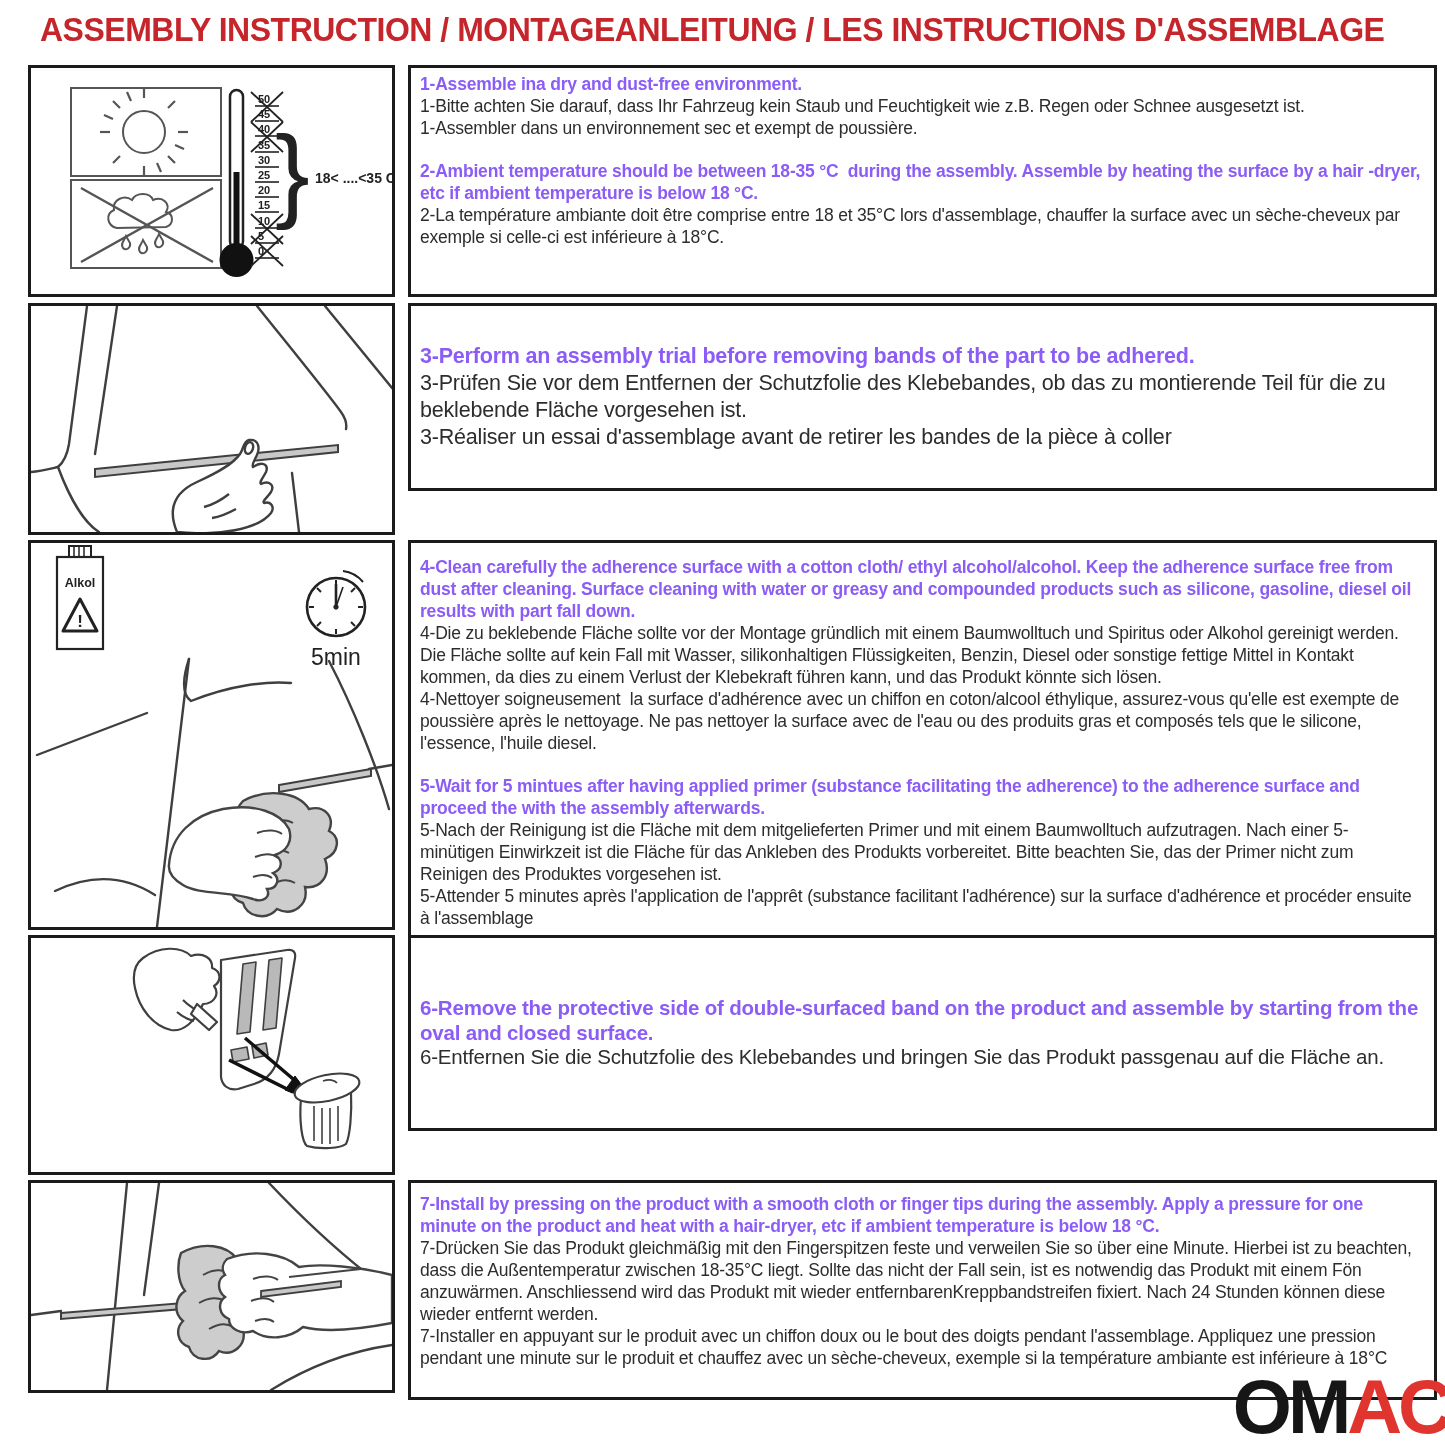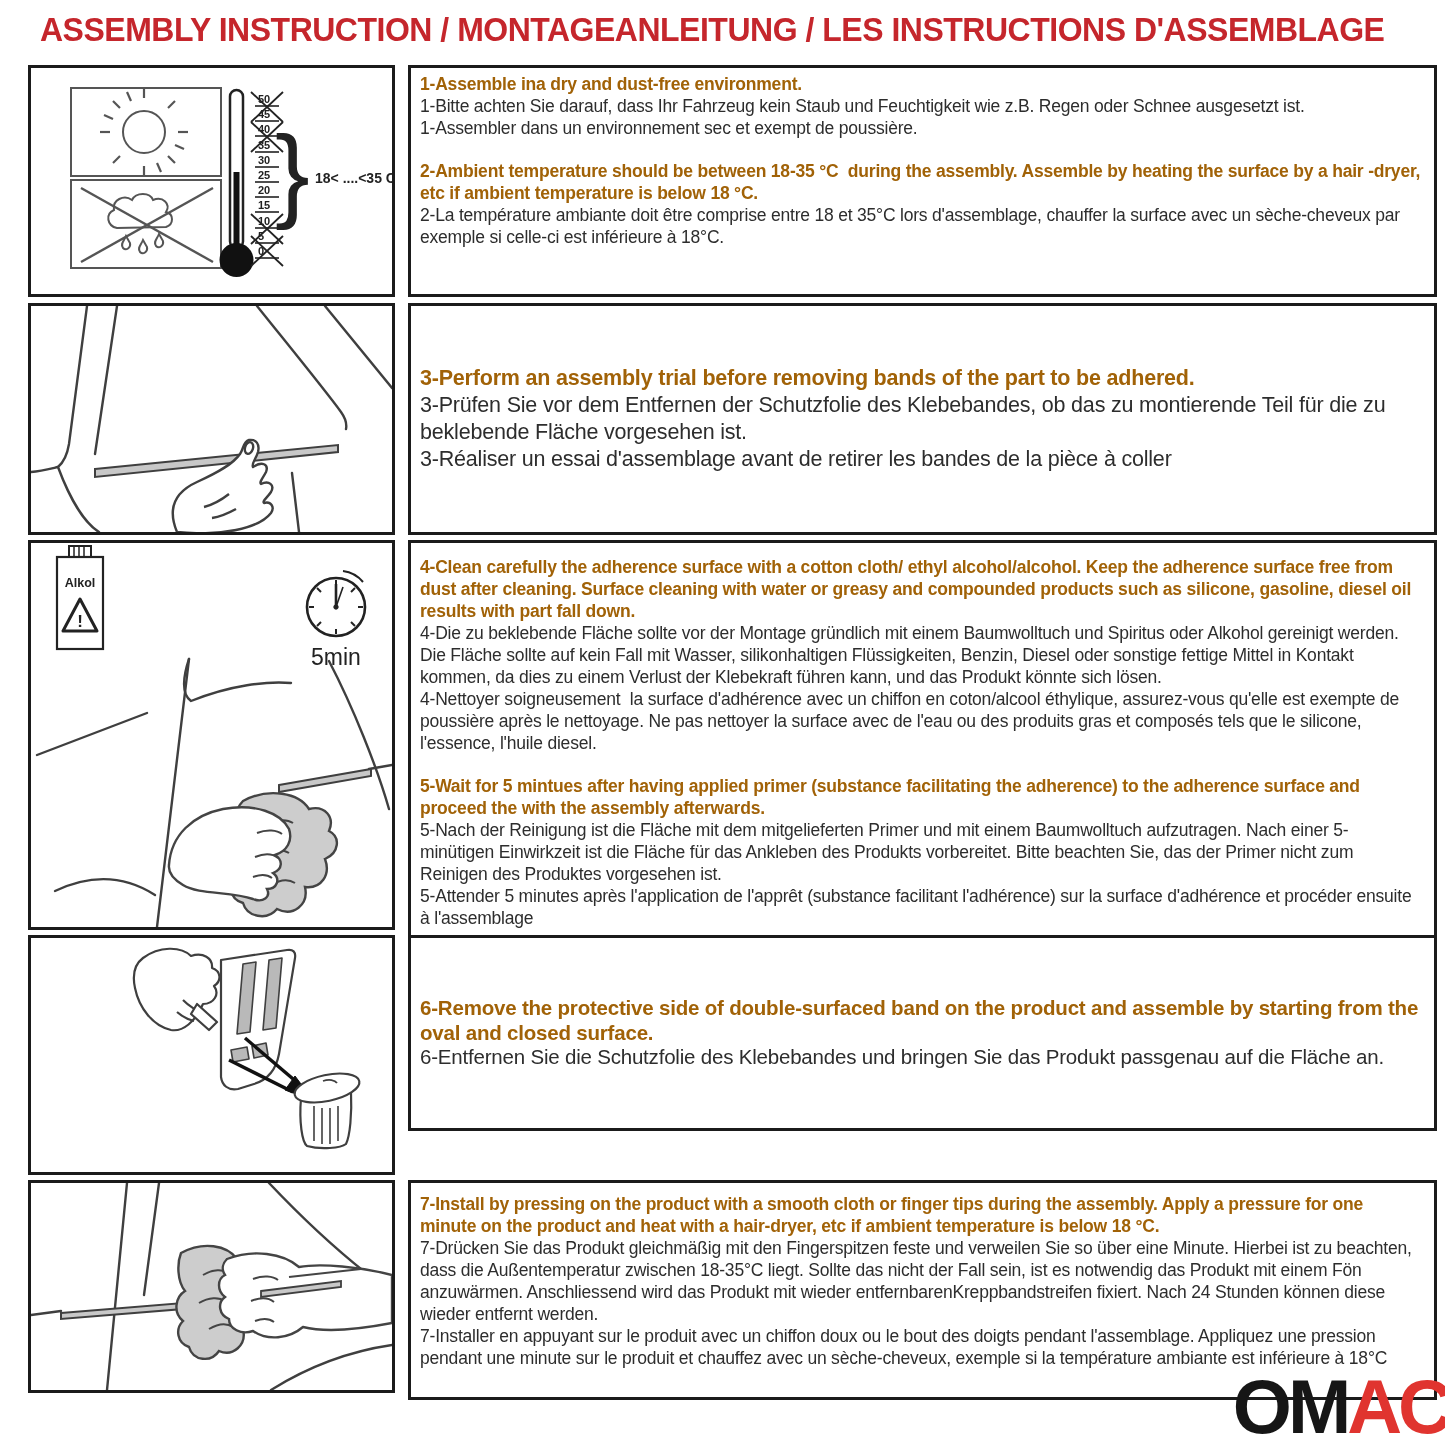--- a/index.html
+++ b/index.html
@@ -16,21 +16,21 @@
   .box{
     position:absolute;border:3px solid #1b1b1b;background:#fff;box-sizing:border-box;
   }
   .img-box{display:flex;align-items:stretch;justify-content:flex-end;overflow:hidden;}
   .img-box svg{width:100%;height:100%;}
   .text-box{padding:5px 12px 5px 9px;overflow:hidden;}
   .v-center{display:flex;flex-direction:column;justify-content:center;}
   .pgroup{margin:0;}
   .pgroup + .pgroup{margin-top:21px;}
   .ln{margin:0;white-space:pre-wrap;}
-  .en{font-weight:bold;color:#a16207;}
+  .en{font-weight:bold;color:#8b5cf6;}
   .defr{font-weight:normal;color:#2d2d2d;}
   .t-sm{font-size:17.5px;line-height:22px;letter-spacing:-0.2px;}
   .t-lg{font-size:21.5px;line-height:27px;letter-spacing:-0.2px;}
   .t-md{font-size:20.5px;line-height:24.5px;letter-spacing:-0.2px;}
   .logo{
     position:absolute;right:-4px;bottom:0px;
     font-size:76px;font-weight:800;letter-spacing:-4px;line-height:76px;
     white-space:nowrap;
   }
   .logo .black{color:#161616;}
@@ -148,21 +148,21 @@
       <path d="M64,163 L307,139 L307,146 L64,171 Z" fill="#c8c8c8" stroke="#3f3f3f" stroke-width="2"></path>
       <g stroke="#3f3f3f" stroke-width="2.4" fill="#fff" stroke-linejoin="round">
         <path d="M146,226 C136,202 144,186 166,176 C188,166 202,158 209,148 C213,142 212,136 218,134 C225,133 229,138 227,146 C225,153 220,158 222,161 C231,155 238,158 235,166 C232,172 228,176 230,178 C238,174 244,179 240,186 C236,192 231,195 233,197 C240,195 244,201 240,207 C233,216 220,221 205,224 C185,228 166,228 146,226 Z"></path>
         <path d="M198,188 C189,195 181,199 173,201" fill="none"></path>
         <path d="M205,203 C196,208 188,211 181,212" fill="none"></path>
         <ellipse cx="218" cy="142" rx="4" ry="6" transform="rotate(18 218 142)"></ellipse>
       </g>
     </svg>
   </div>
 
-  <div class="box text-box v-center" style="left:408px;top:303px;width:1029px;height:232px;">
+  <div class="box text-box v-center" style="left:408px;top:303px;width:1029px;height:188px;">
     <div class="pgroup t-lg">
       <p class="ln en">3-Perform an assembly trial before removing bands of the part to be adhered.</p>
       <p class="ln defr">3-Prüfen Sie vor dem Entfernen der Schutzfolie des Klebebandes, ob das zu montierende Teil für die zu beklebende Fläche vorgesehen ist.</p>
       <p class="ln defr">3-Réaliser un essai d'assemblage avant de retirer les bandes de la pièce à coller</p>
     </div>
   </div>
 
   <div class="box img-box" style="left:28px;top:540px;width:367px;height:390px;">
     <svg viewBox="0 0 361 384">
 

